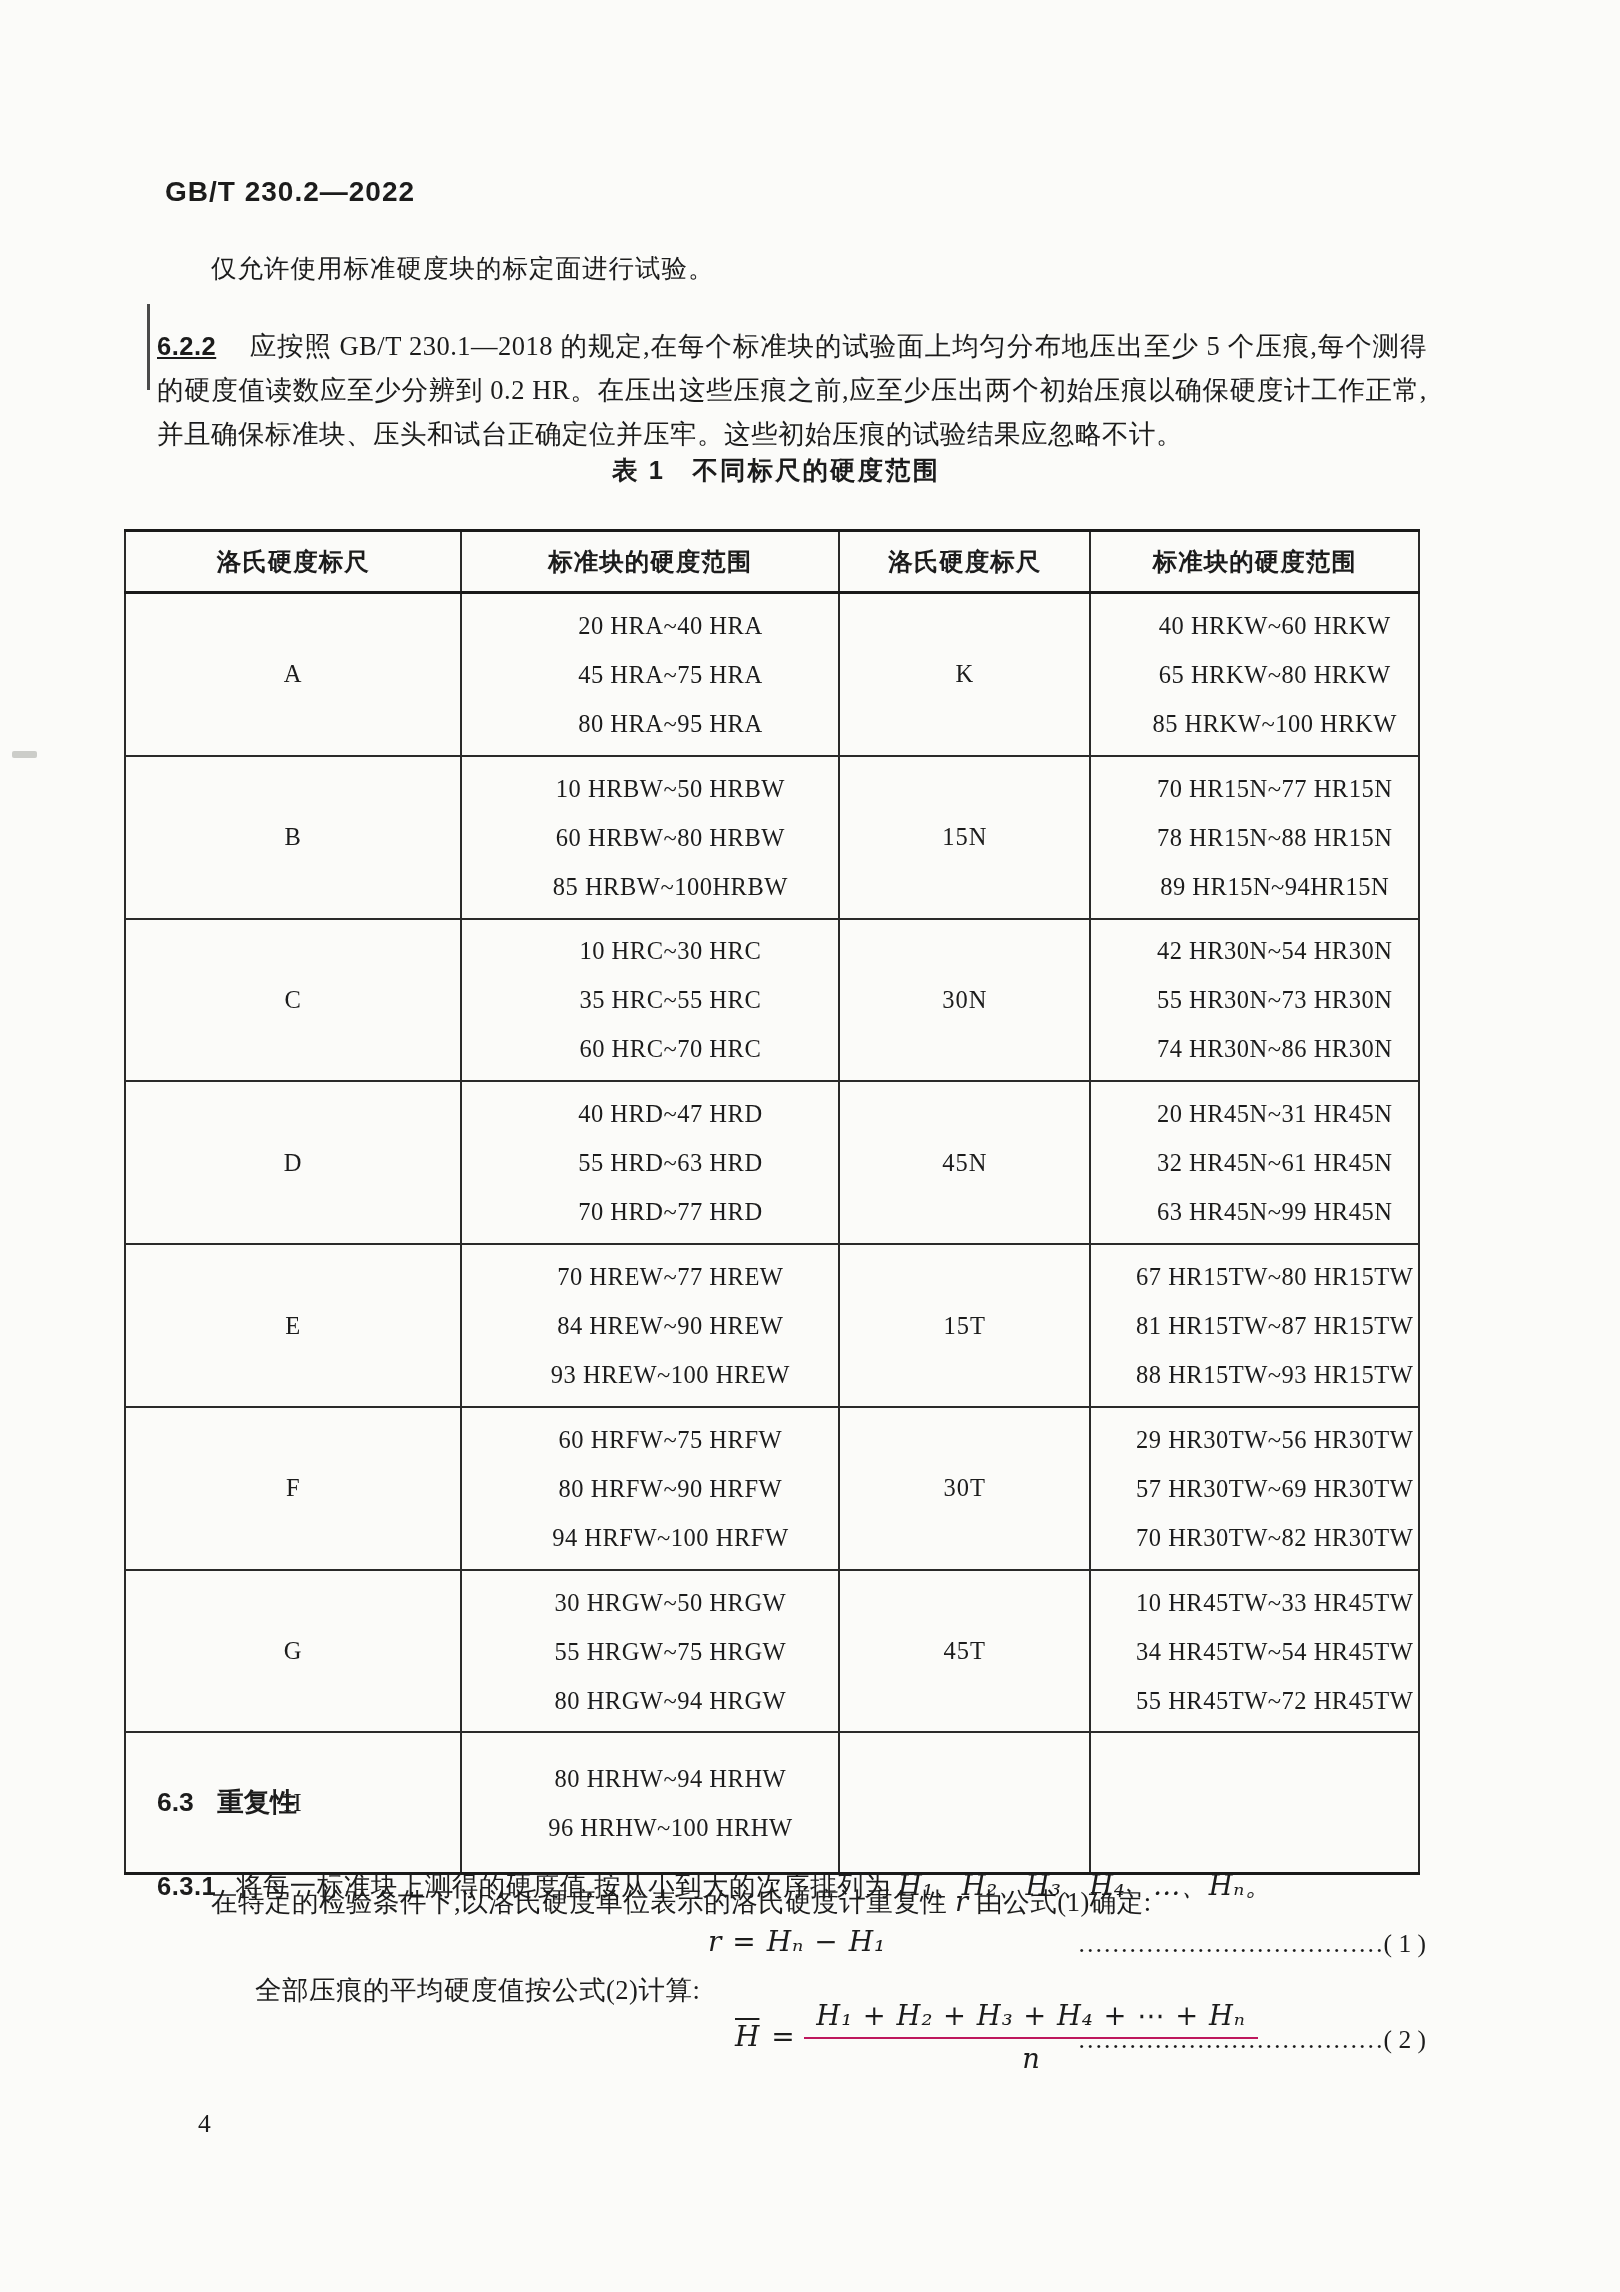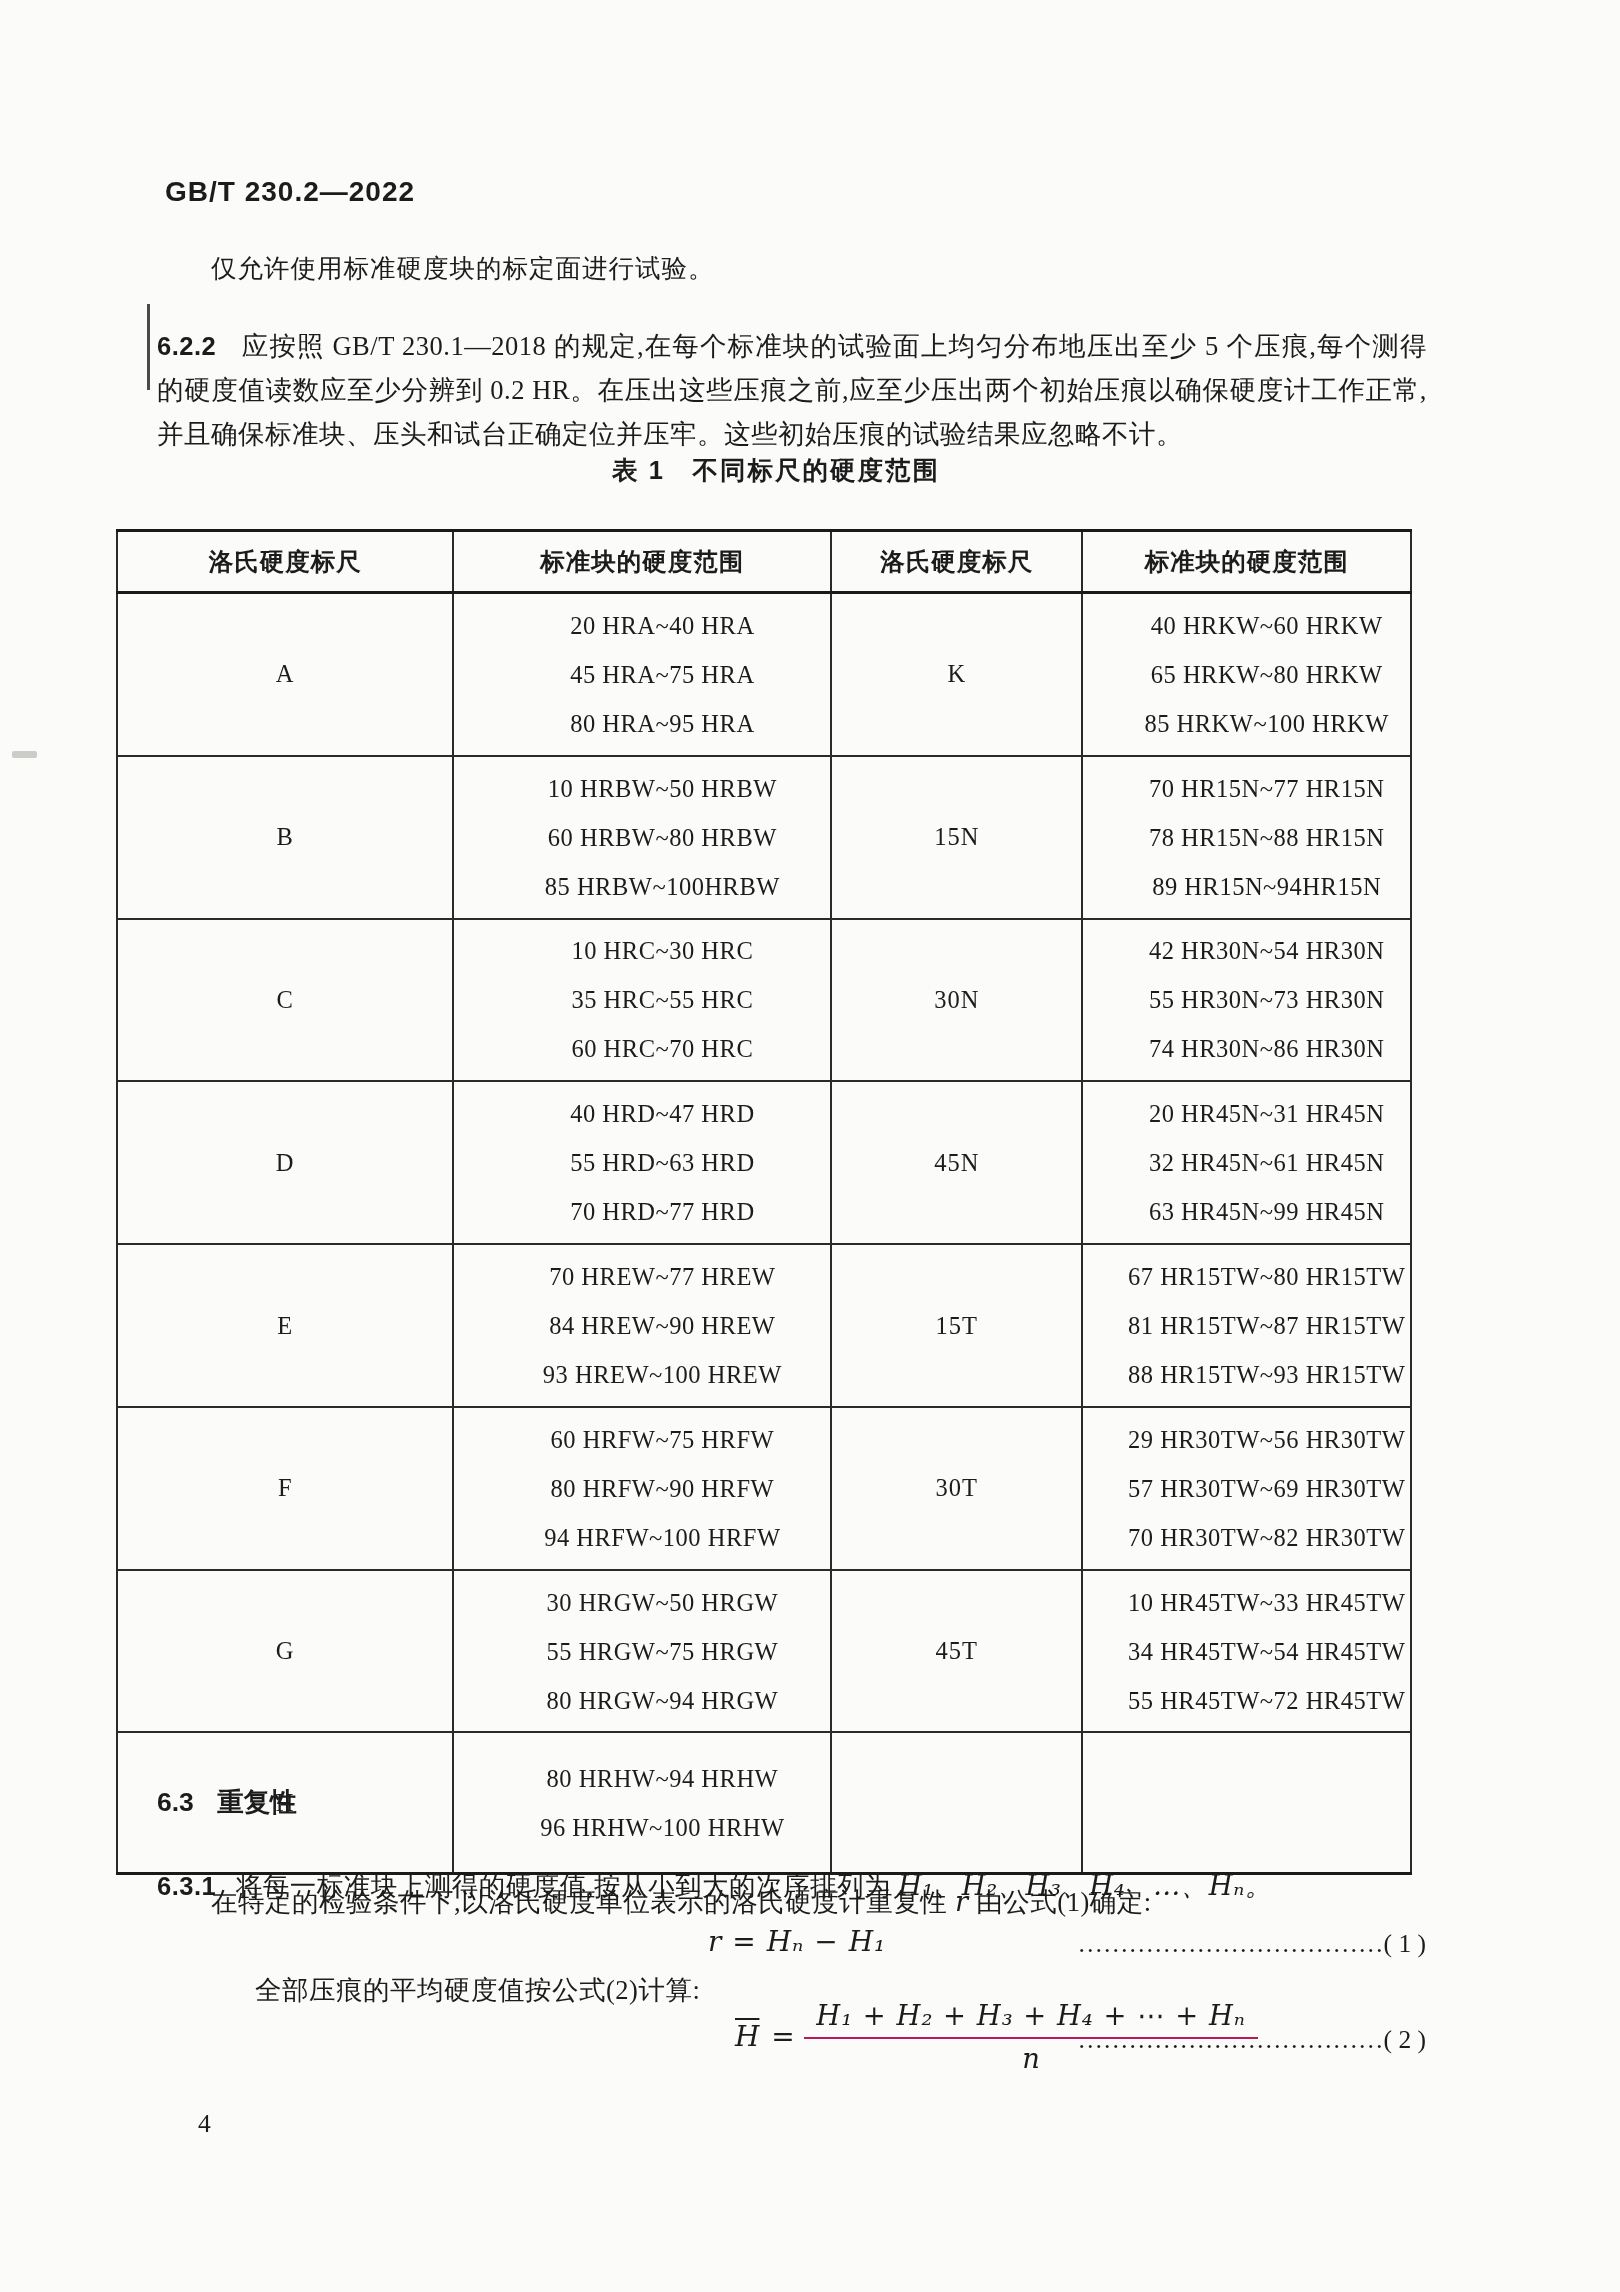--- a/index.html
+++ b/index.html
@@ -16,30 +16,30 @@
     font-family:"Liberation Sans","DejaVu Sans",sans-serif;
   }
   .intro-line{position:absolute;left:211px;top:251px;font-size:25.5px;letter-spacing:1px;}
 
   .changebar{position:absolute;left:147px;top:304px;width:2.9px;height:86px;background:#4a4a4a;}
 
   .para-622{
     position:absolute;left:157px;top:297px;width:1270px;
     font-size:26.5px;line-height:44px;text-align:justify;letter-spacing:0.5px;
   }
-  .para-622 .sec-num{font-weight:700;margin-right:25px;font-family:"Liberation Sans","DejaVu Sans",sans-serif;font-size:25.5px;}
+  .para-622 .sec-num{font-weight:700;margin-right:33px;font-family:"Liberation Sans","DejaVu Sans",sans-serif;font-size:25.5px;text-decoration:underline;}
 
   .table-title{
     position:absolute;left:128px;top:453px;width:1296px;text-align:center;
     font-size:25.5px;font-weight:700;letter-spacing:2px;
     font-family:Liberation Sans, sans-serif;
   }
 
   table.hardness{
-    position:absolute;left:116px;top:529px;width:1296px;
+    position:absolute;left:124px;top:529px;width:1296px;
     border-collapse:collapse;table-layout:fixed;
     border-top:3.9px solid #1a1a1a;border-bottom:3.9px solid #1a1a1a;
     border-left:2px solid #2a2a2a;border-right:2px solid #2a2a2a;
   }
   table.hardness th{
     height:57px;font-size:24.5px;font-weight:600;letter-spacing:1px;
     font-family:"Liberation Sans","DejaVu Sans",sans-serif;
     border:2px solid #2a2a2a;border-top:none;border-bottom:3.9px solid #1a1a1a;
     text-align:center;vertical-align:middle;
   }

